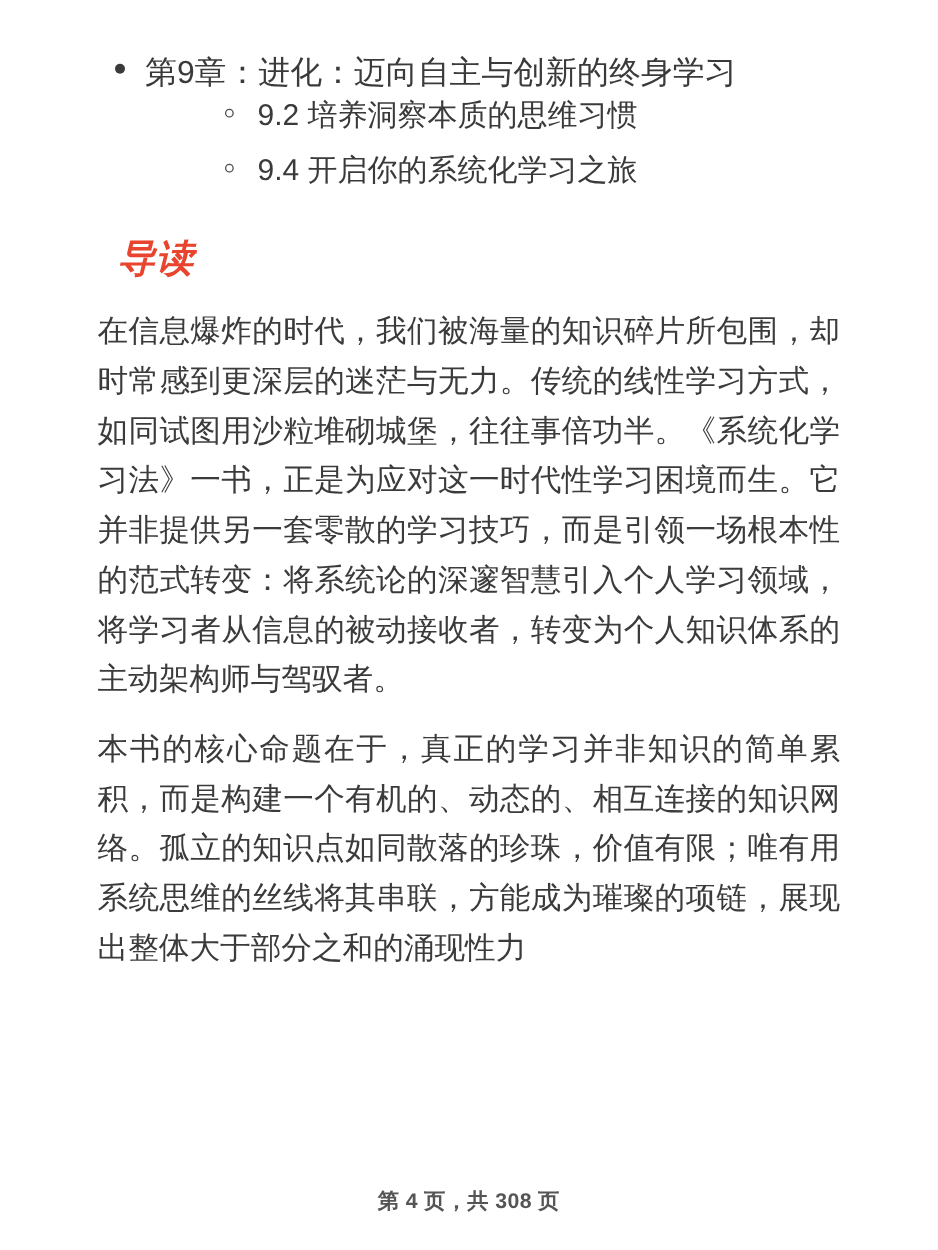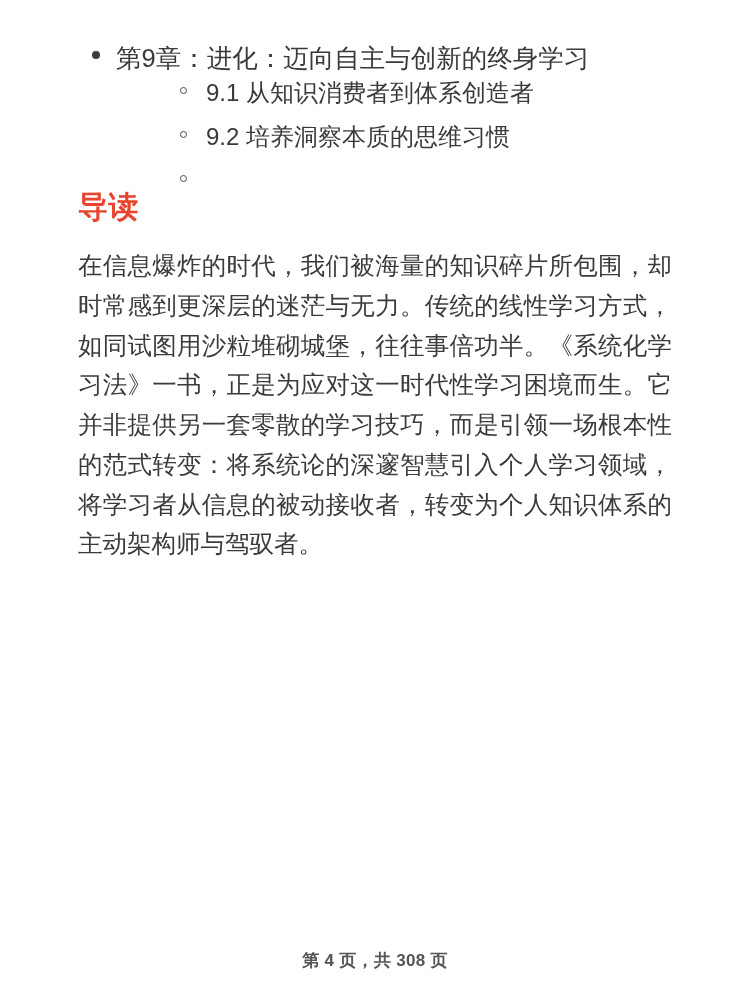--- a/index.html
+++ b/index.html
@@ -68,22 +68,23 @@
     border: 1.6px solid #4a4a4a;
     border-radius: 50%;
     box-sizing: border-box;
   }
 
   
   .section-heading {
     font-size: 30px;
     font-weight: bold;
     color: #e8442e;
-    margin: 34px 0 18px 0;
+    margin: 34px 0 18px 16px;
     letter-spacing: 0.5px;
+    font-style: italic;
   }
 
   
   .body-p {
     font-size: 24.5px;
     line-height: 1.62;
     color: #3b3b3b;
     margin: 0 0 16px 0;
     text-align: justify;
     text-justify: inter-ideograph;
@@ -107,31 +108,29 @@
 
 <div class="page">
 
   <ul class="toc">
     <li class="toc-l1">
       <span class="marker"></span>
       <span>第9章：进化：迈向自主与创新的终身学习</span>
       <ul class="toc-l2-list">
         <li class="toc-l2">
           <span class="marker"></span>
-          <span>9.1 从知识消费者到体系创造者</span>
-        </li>
-        <li class="toc-l2">
-          <span class="marker"></span>
           <span>9.2 培养洞察本质的思维习惯</span>
         </li>
         <li class="toc-l2">
           <span class="marker"></span>
+          <span>9.4 开启你的系统化学习之旅</span>
         </li>
       </ul>
     </li>
   </ul>
 
   <h2 class="section-heading">导读</h2>
 
   <p class="body-p">在信息爆炸的时代，我们被海量的知识碎片所包围，却时常感到更深层的迷茫与无力。传统的线性学习方式，如同试图用沙粒堆砌城堡，往往事倍功半。《系统化学习法》一书，正是为应对这一时代性学习困境而生。它并非提供另一套零散的学习技巧，而是引领一场根本性的范式转变：将系统论的深邃智慧引入个人学习领域，将学习者从信息的被动接收者，转变为个人知识体系的主动架构师与驾驭者。</p>
+  <p class="body-p">本书的核心命题在于，真正的学习并非知识的简单累积，而是构建一个有机的、动态的、相互连接的知识网络。孤立的知识点如同散落的珍珠，价值有限；唯有用系统思维的丝线将其串联，方能成为璀璨的项链，展现出整体大于部分之和的涌现性力</p>
 
   <div class="footer">第 4 页，共 308 页</div>
 </div>
 
 </body></html>

